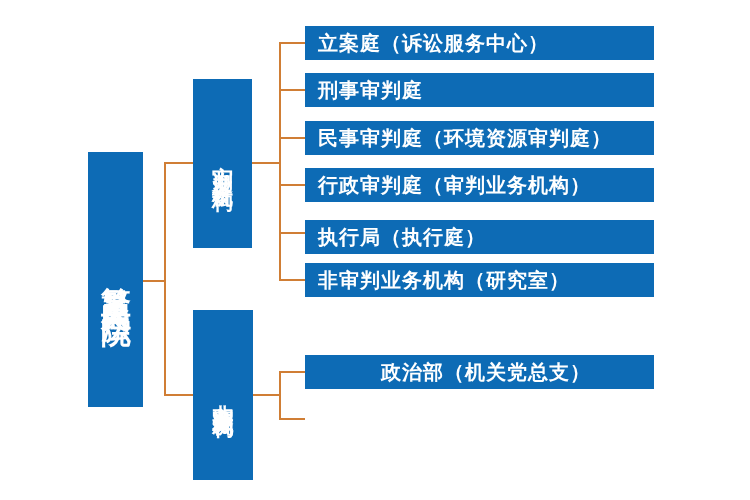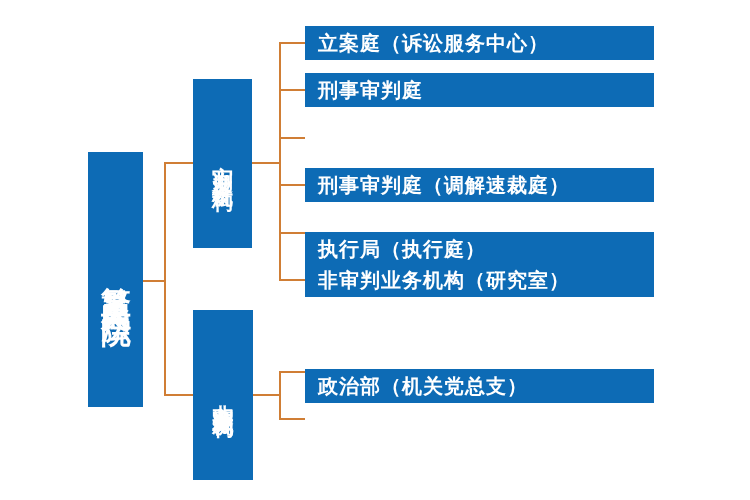--- a/index.html
+++ b/index.html
@@ -40,21 +40,21 @@
   .cat-box-2 .vtext { letter-spacing: 2px; }
   .dept-box {
     left: 305px; width: 349px; height: 34px;
     display: flex;
     align-items: center;
     padding-left: 13px;
     font-size: 20px;
     letter-spacing: 1px;
   }
   .d0 { top: 26px; }  .d1 { top: 73px; }  .d2 { top: 121px; } .d3 { top: 168px; }
-  .d4 { top: 232px; } .d5 { top: 263px; } .d6 { top: 369px; } .d7 { top: 402px; }
+  .d4 { top: 220px; } .d5 { top: 263px; } .d6 { top: 355px; justify-content: center; } .d7 { top: 402px; }
   .line {
     position: absolute;
     background: #d07e35;
   }
   .hline { height: 2px; }
   .vline { width: 2px; }
   
   .ln-root   { left: 143px; top: 280px; width: 23px; }
   .spine-l   { left: 164px; top: 162px; height: 234px; }
   .ln-cat1   { left: 164px; top: 162px; width: 29px; }
@@ -108,22 +108,25 @@
   <div class="box vbox cat-box cat-box-2">
     <span class="vtext">非审判业务机构</span>
   </div>
 
   <div class="box dept-box d0">
     <span>立案庭（诉讼服务中心）</span>
   </div>
   <div class="box dept-box d1">
     <span>刑事审判庭</span>
   </div>
+  <div class="box dept-box d2">
+    <span>民事审判庭（环境资源审判庭）</span>
+  </div>
   <div class="box dept-box d3">
-    <span>刑事审判庭（调解速裁庭）</span>
+    <span>行政审判庭（审判业务机构）</span>
   </div>
   <div class="box dept-box d4">
     <span>执行局（执行庭）</span>
   </div>
   <div class="box dept-box d5">
     <span>非审判业务机构（研究室）</span>
   </div>
 
   <div class="box dept-box d6">
     <span>政治部（机关党总支）</span>

